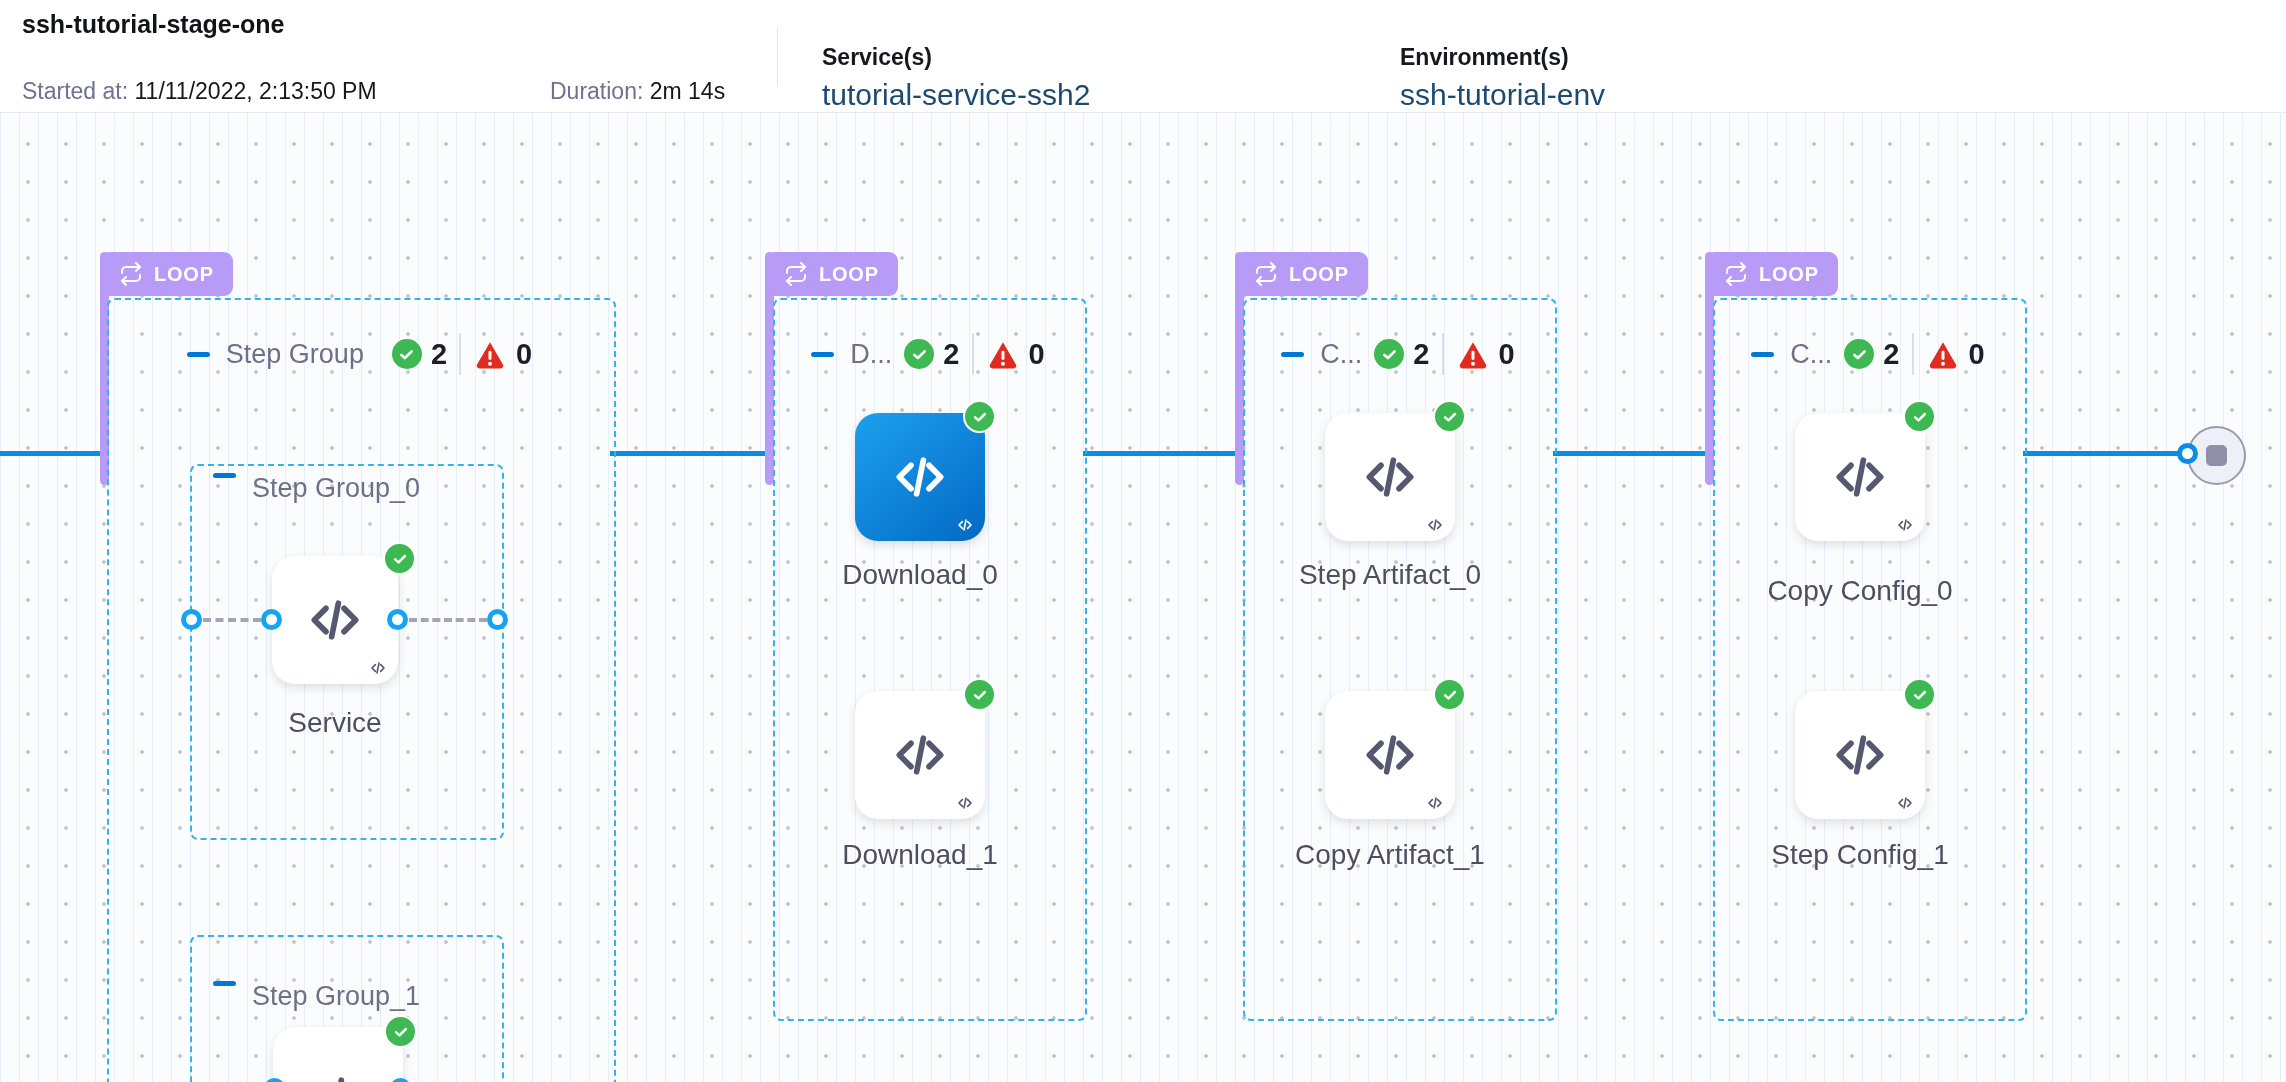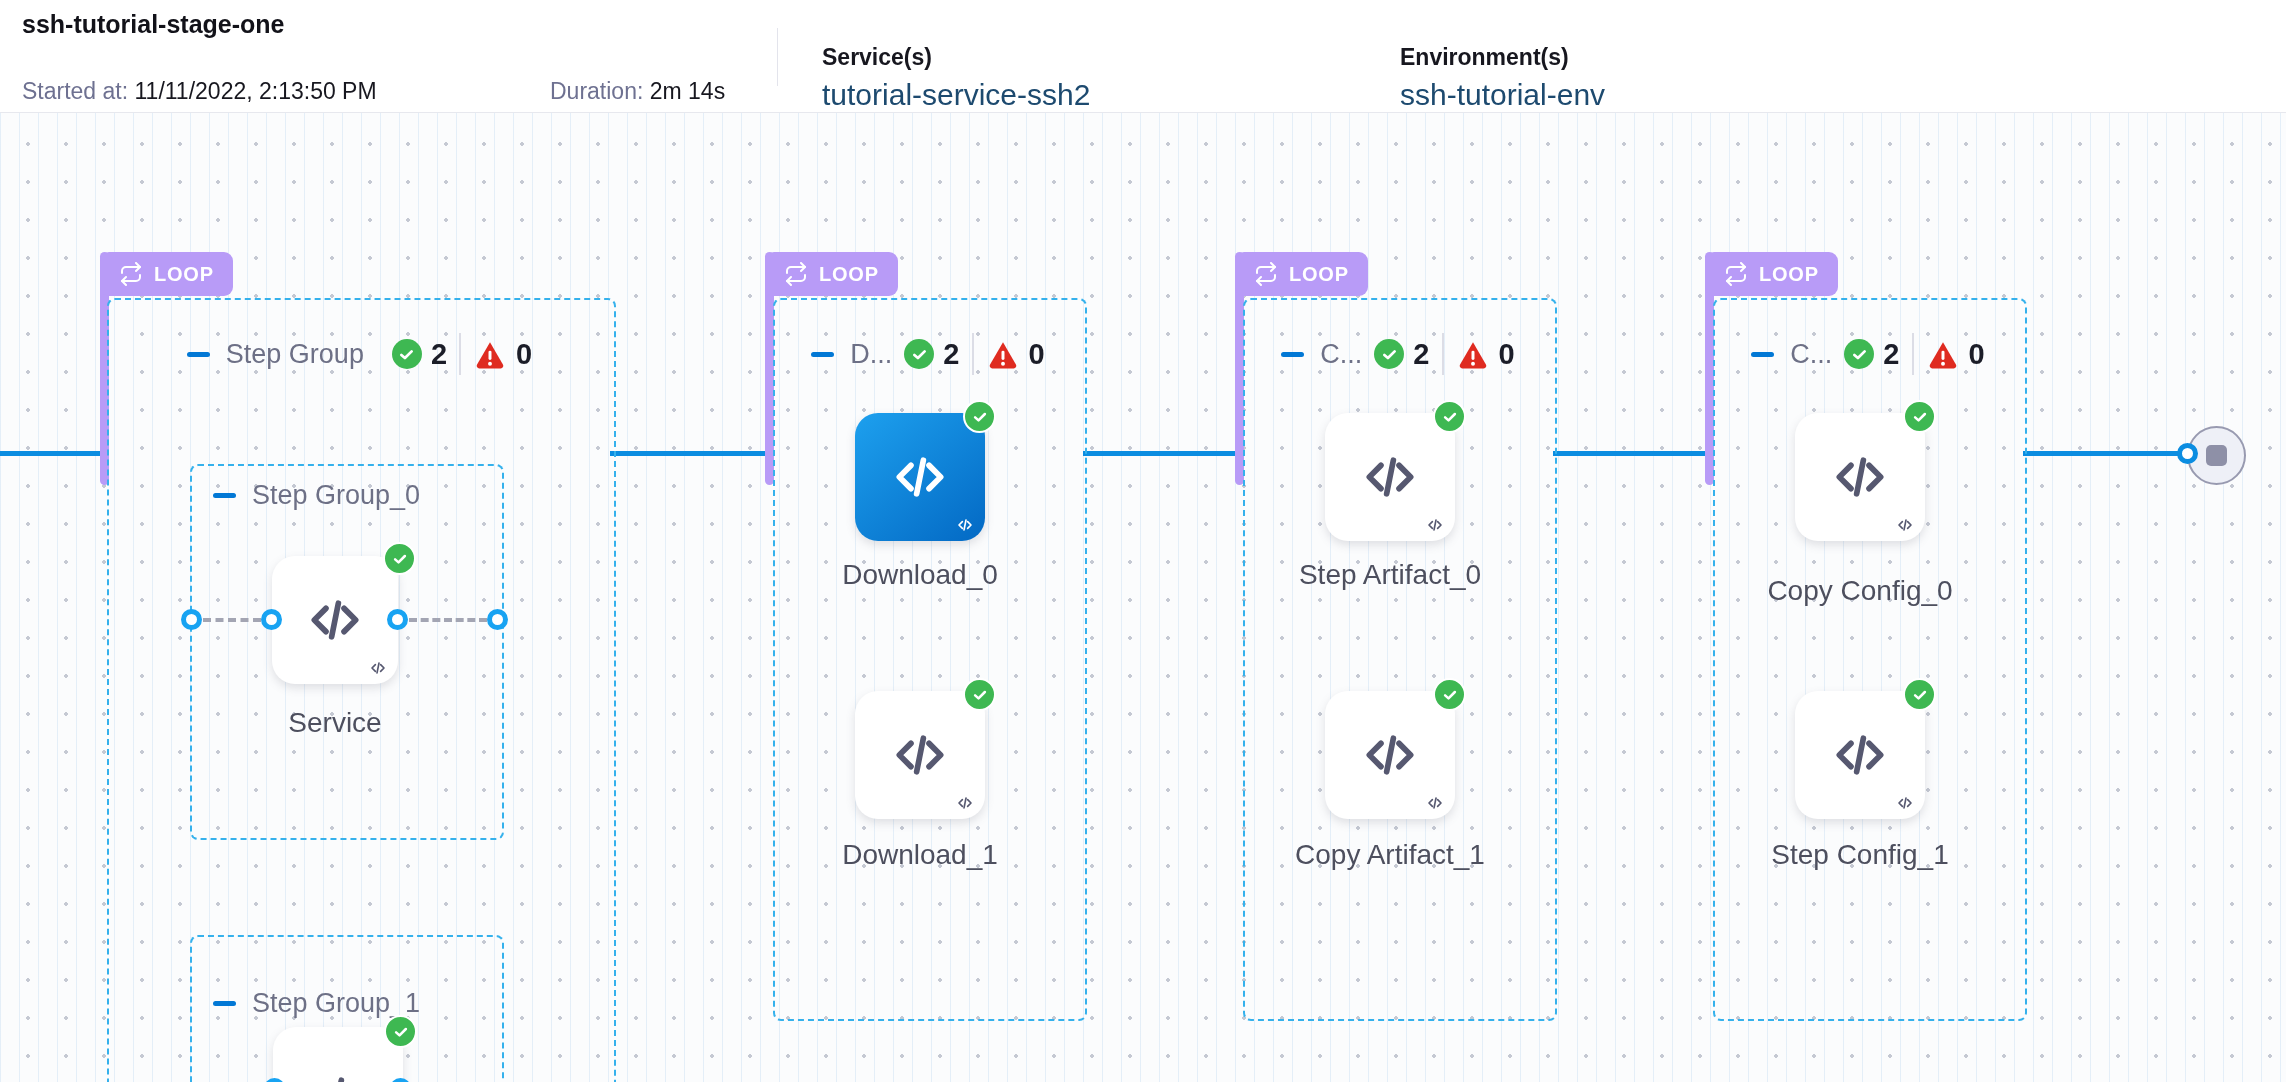--- a/index.html
+++ b/index.html
@@ -41,21 +41,21 @@
   
   .ghead{position:absolute;height:44px;display:flex;align-items:center;justify-content:center;z-index:3;}
   .minus{width:23px;height:5px;border-radius:3px;background:#0278d5;flex:none;cursor:pointer;}
   .gtitle{font-size:27px;color:#6d7086;margin-left:16px;white-space:nowrap;}
   .okbadge{width:30px;height:30px;border-radius:50%;background:#3eb852;flex:none;
            display:flex;align-items:center;justify-content:center;margin-left:28px;}
   .okbadge svg{width:19px;height:19px;}
   .count{font-size:29px;font-weight:700;color:#1b1d28;margin-left:9px;}
   .vdiv{width:2px;height:42px;background:#dcdde6;margin:0 12px;flex:none;}
   .warnicon{width:34px;height:31px;flex:none;}
-  .innerhead{position:absolute;display:flex;align-items:center;z-index:3;}
+  .innerhead{position:absolute;display:flex;align-items:flex-start;z-index:3;}
 
   
   .card{position:absolute;width:130px;height:128px;background:#fff;border-radius:23px;
         box-shadow:0 4px 10px rgba(96,97,112,.18);display:flex;align-items:center;
         justify-content:center;color:#565870;z-index:3;cursor:pointer;}
   .card svg.code{width:62px;height:62px;}
   .card .mini{position:absolute;right:11px;bottom:7px;width:18px;height:18px;}
   .card.blue{background:linear-gradient(140deg,#1da0ee,#0369c4);color:#fff;}
   .ok{position:absolute;width:29px;height:29px;border-radius:50%;background:#3eb852;
       border:2px solid #fff;display:flex;align-items:center;justify-content:center;z-index:4;}

